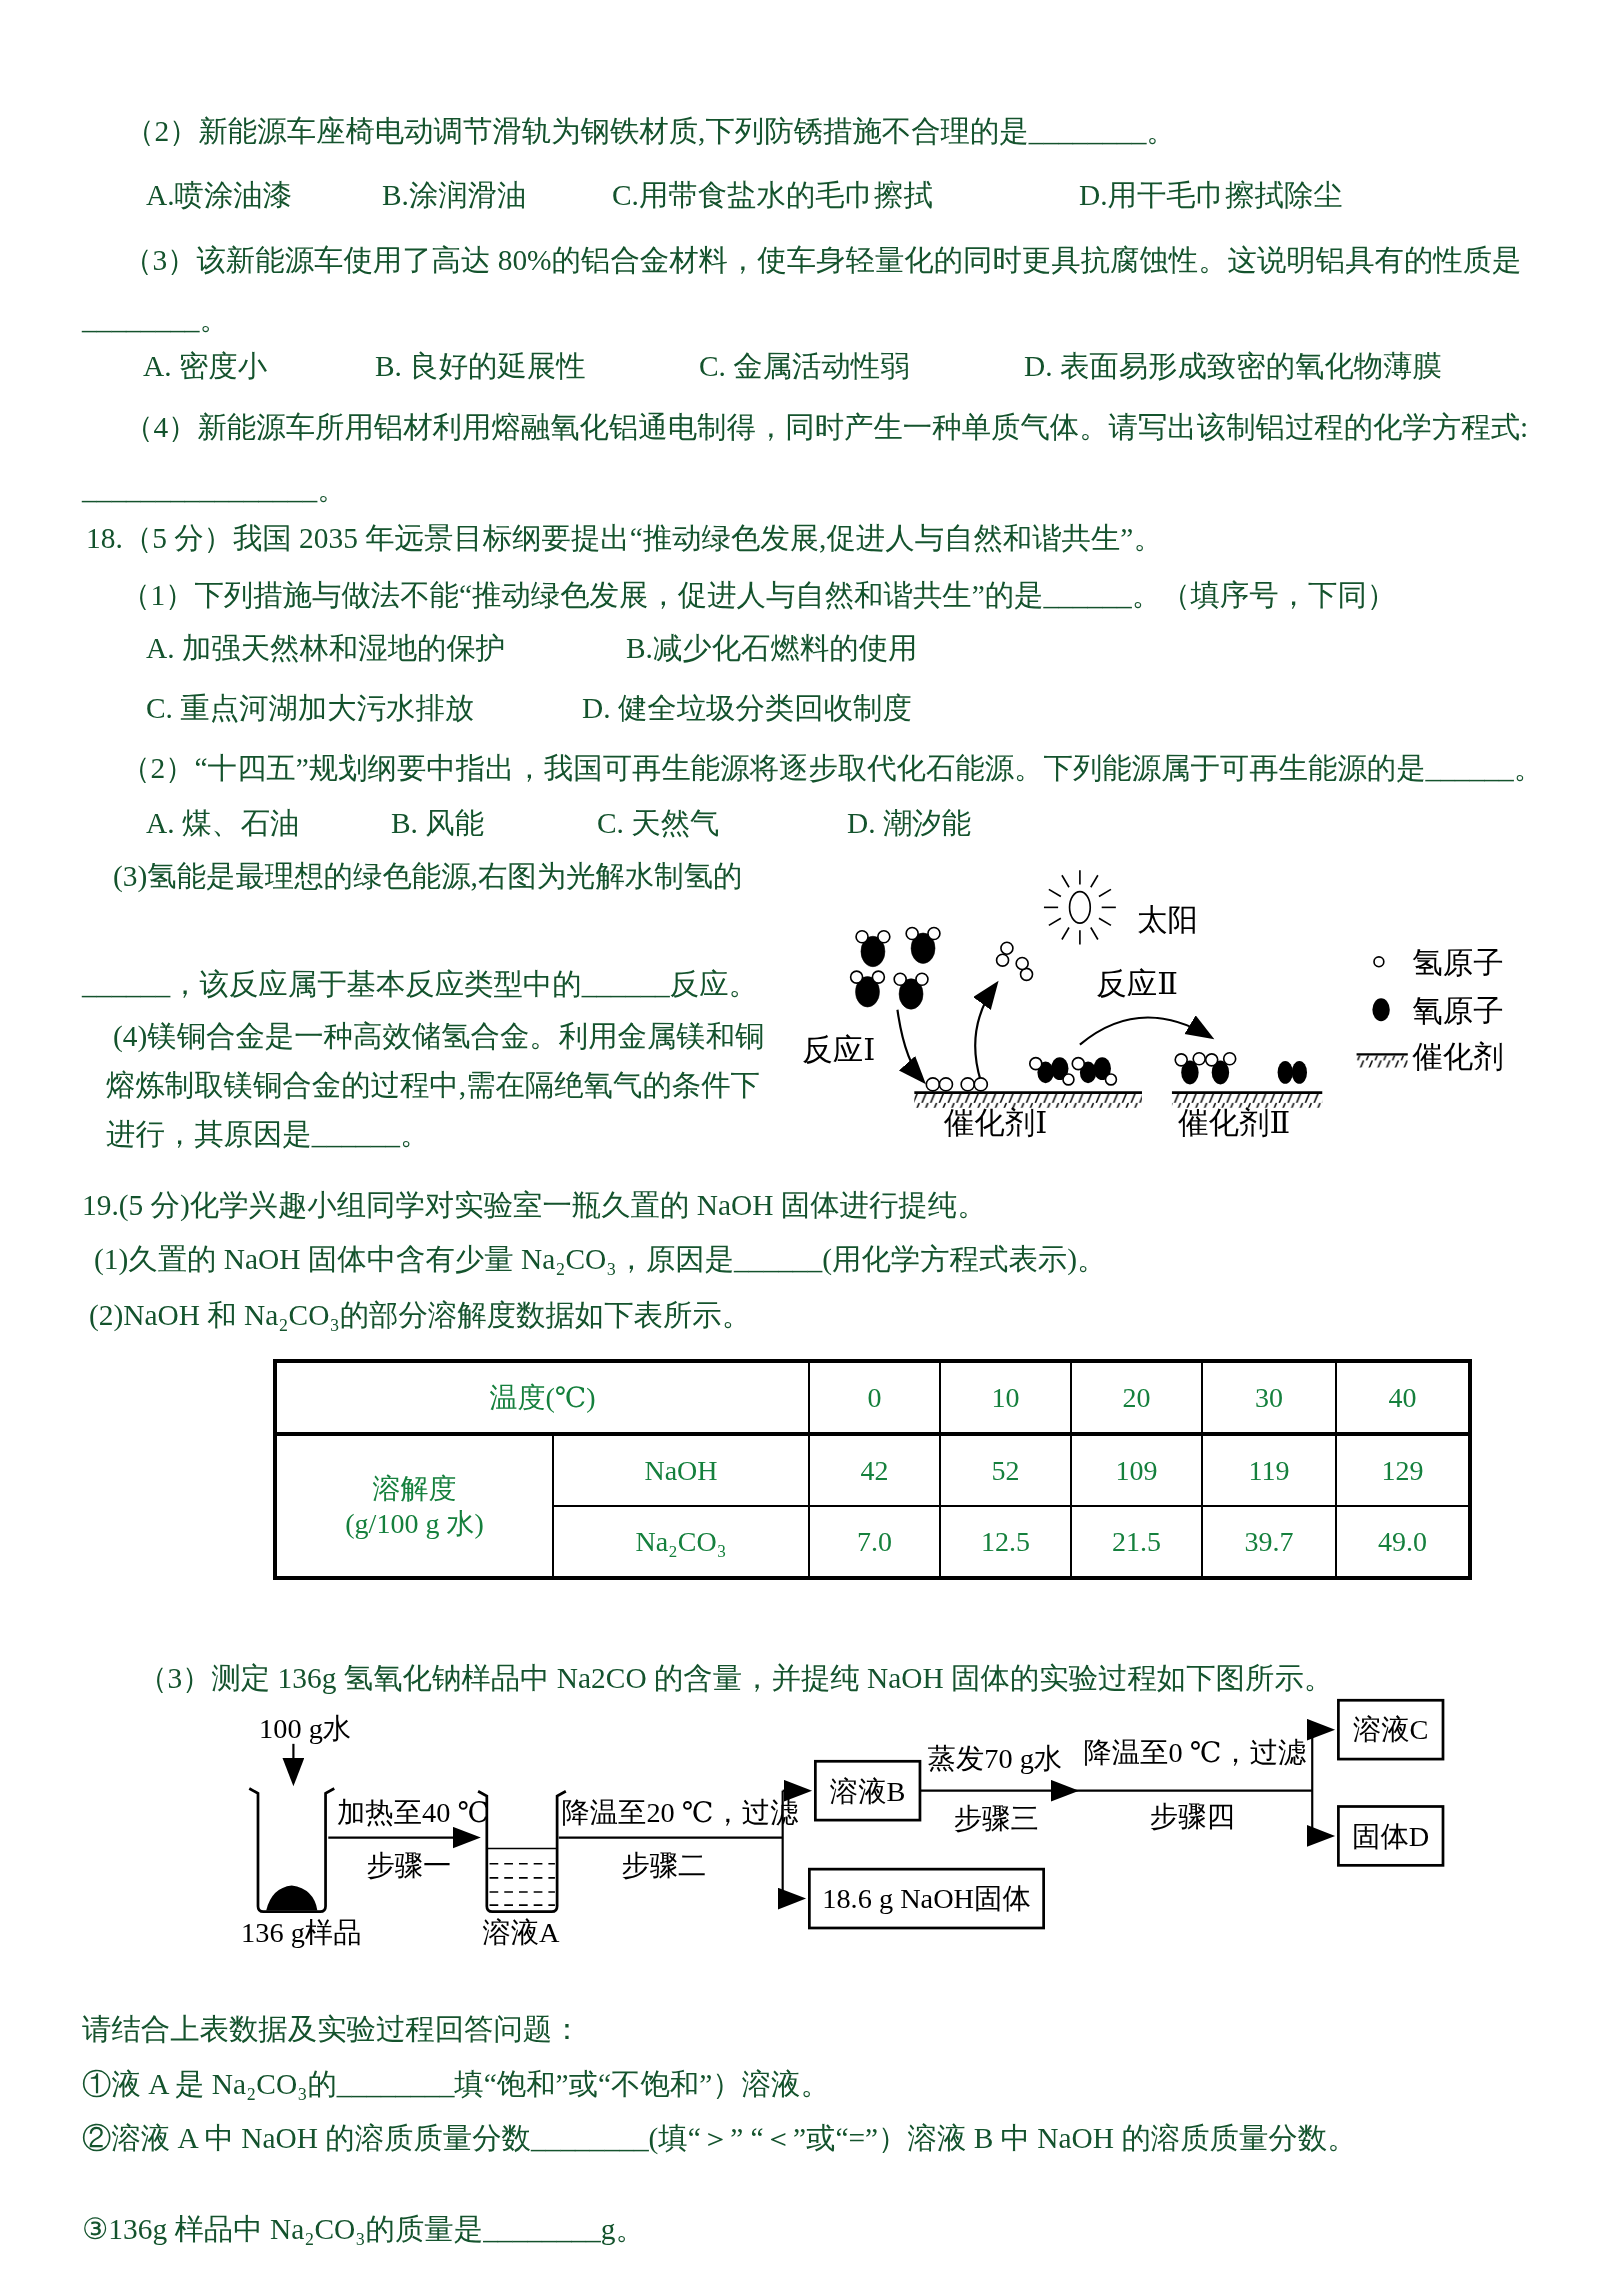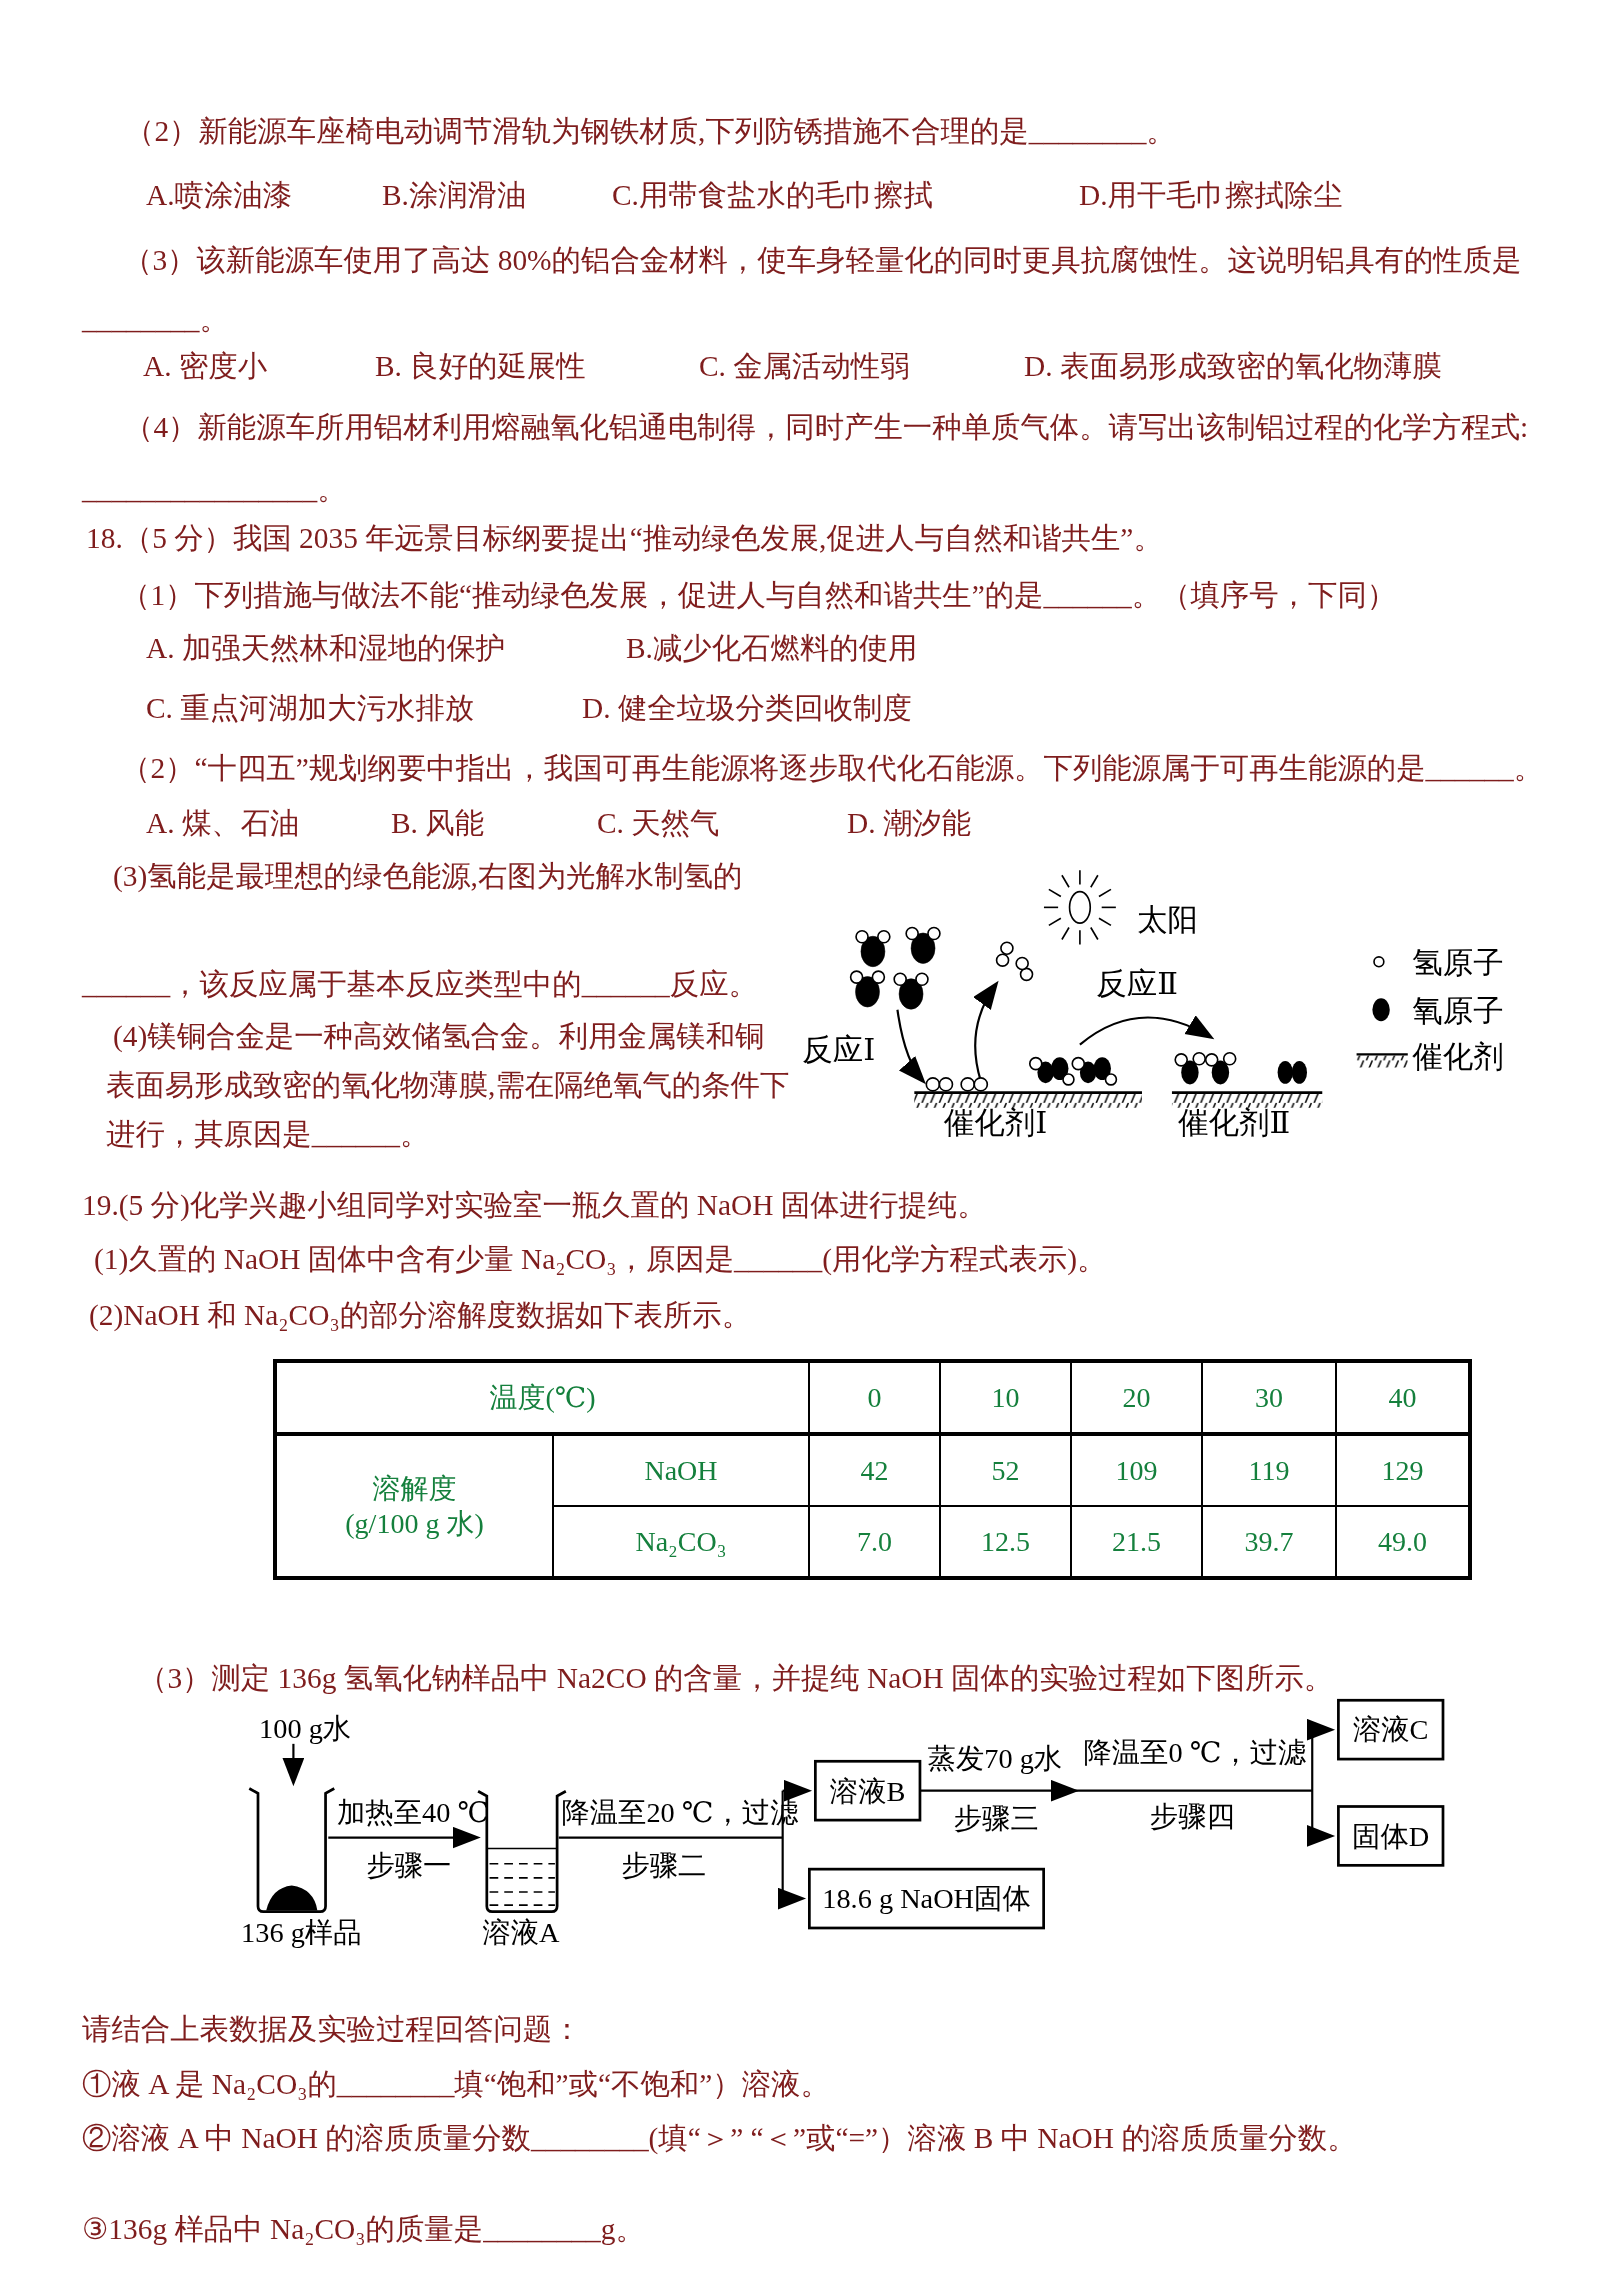--- a/index.html
+++ b/index.html
@@ -9,21 +9,21 @@
     background:#ffffff;
     color:#000;
     font-family:"Liberation Serif","DejaVu Serif",serif;
     overflow:hidden;
   }
   .line {
     position:absolute;
     white-space:nowrap;
     font-size:29.4px;
     line-height:1.15;
-    color:#7f1d1d;
+    color:#14532d;
   }
   .soltable {
     position:absolute; left:273px; top:1359px;
     border-collapse:collapse;
     table-layout:fixed;
     font-size:28px;
     text-align:center;
     color:#15803d;
     border:4.4px solid #000;
   }
@@ -68,21 +68,21 @@
   <div class="line" style="left:582px; top:692px;">D. 健全垃圾分类回收制度</div>
   <div class="line" style="left:121px; top:752px;">（2）“十四五”规划纲要中指出，我国可再生能源将逐步取代化石能源。下列能源属于可再生能源的是______。</div>
   <div class="line" style="left:146px; top:807px;">A. 煤、石油</div>
   <div class="line" style="left:391px; top:807px;">B. 风能</div>
   <div class="line" style="left:597px; top:807px;">C. 天然气</div>
   <div class="line" style="left:847px; top:807px;">D. 潮汐能</div>
 
   <div class="line" style="left:113px; top:860px;">(3)氢能是最理想的绿色能源,右图为光解水制氢的</div>
   <div class="line" style="left:82px; top:968px;">______，该反应属于基本反应类型中的______反应。</div>
   <div class="line" style="left:113px; top:1020px;">(4)镁铜合金是一种高效储氢合金。利用金属镁和铜</div>
-  <div class="line" style="left:106px; top:1069px;">表面易形成致密的氧化物薄膜,需在隔绝氧气的条件下</div>
+  <div class="line" style="left:106px; top:1069px;">熔炼制取镁铜合金的过程中,需在隔绝氧气的条件下</div>
   <div class="line" style="left:106px; top:1118px;">进行，其原因是______。</div>
 
   <svg style="left:780px; top:848px;" width="834" height="305" viewBox="0 0 1530 560">
     <defs>
       <marker id="pArr" markerWidth="14" markerHeight="12" refX="11" refY="5" orient="auto">
         <path d="M0,0 L13,5 L0,10 Z" fill="#000"></path>
       </marker>
       <pattern id="pHatch" width="16" height="26" patternUnits="userSpaceOnUse">
         <line x1="15" y1="0" x2="4" y2="26" stroke="#111" stroke-width="3"></line>
       </pattern>

